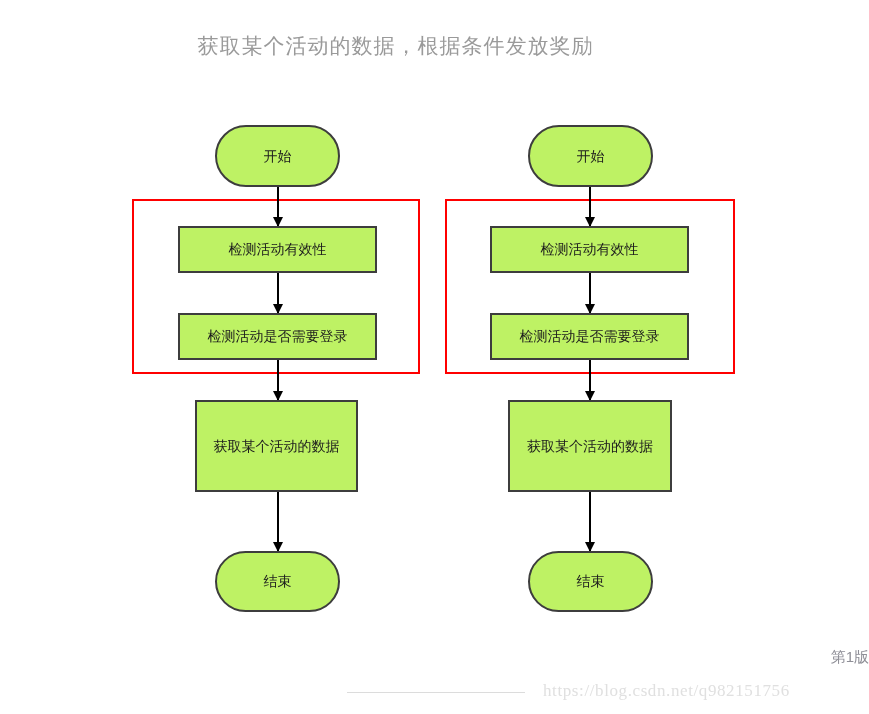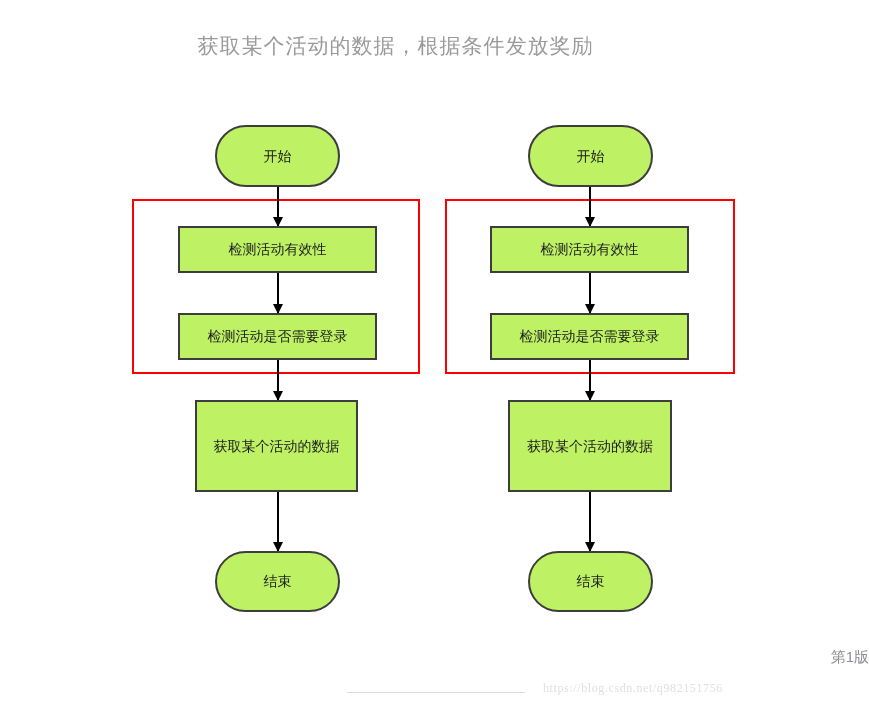--- a/index.html
+++ b/index.html
@@ -111,21 +111,21 @@
     top: 11px;
     width: 178px;
     height: 1px;
     background: #dcdcdc;
   }
   .watermark .wm-text {
     position: absolute;
     left: 196px;
     top: 0;
     font-family: "Liberation Serif", "DejaVu Serif", serif;
-    font-size: 12px;
+    font-size: 17px;
     letter-spacing: 0.6px;
     color: #e0e0e0;
     white-space: nowrap;
   }
 </style>
 </head>
 <body>
 
 <div id="canvas">
 

